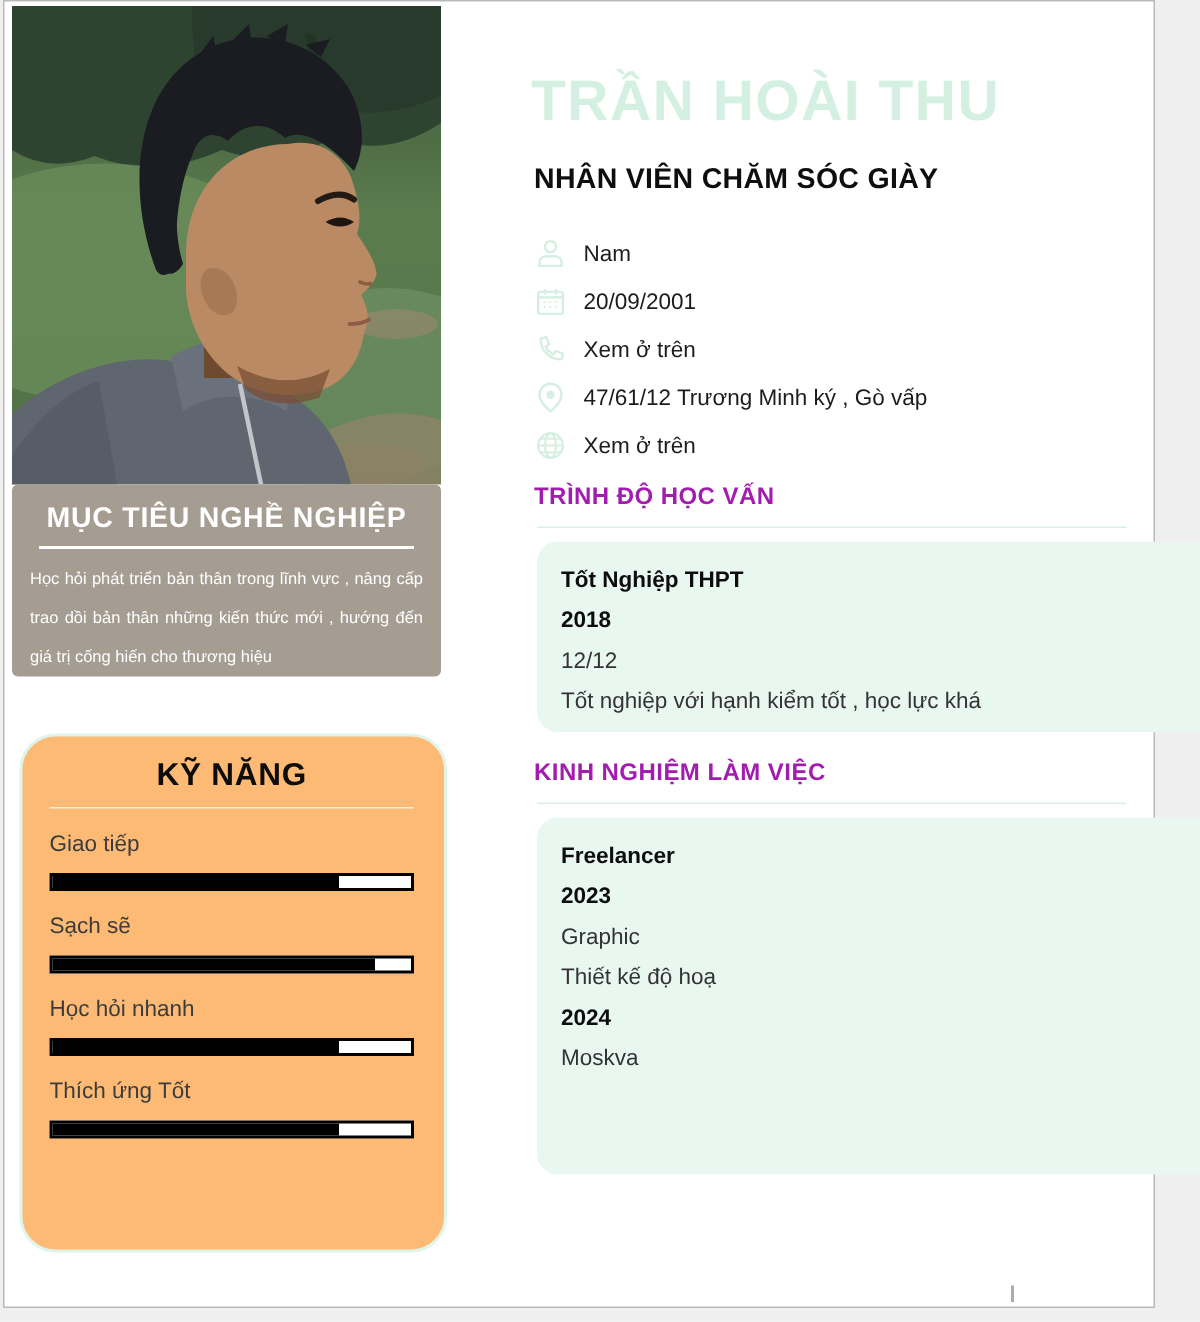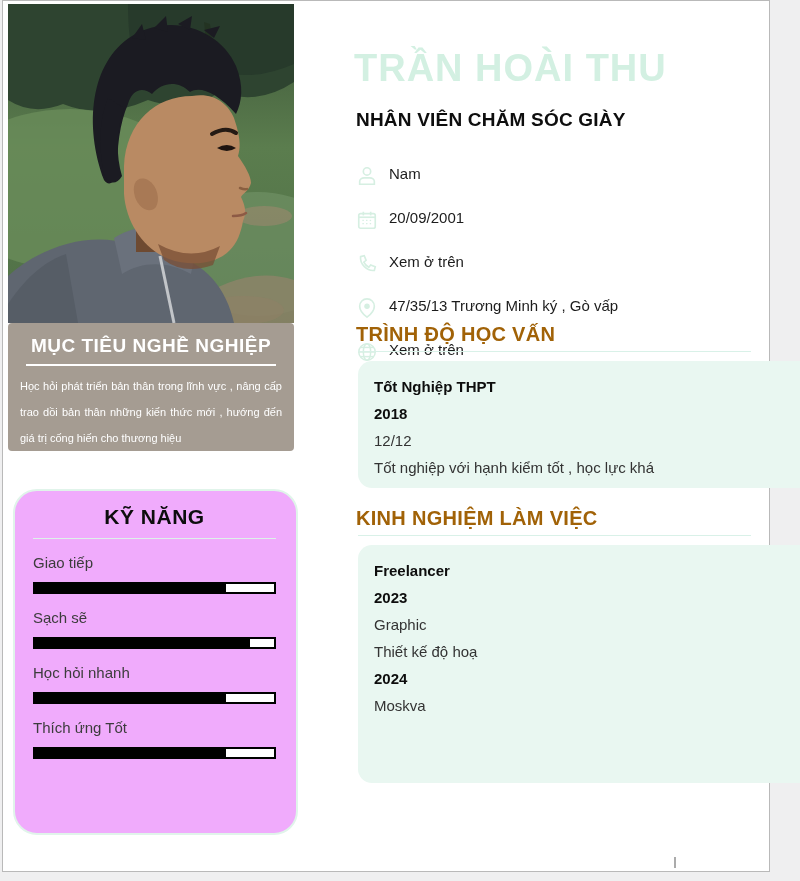--- a/index.html
+++ b/index.html
@@ -5,39 +5,39 @@
   * { margin:0; padding:0; box-sizing:border-box; }
   html,body { width:800px; height:881px; background:#efeff0; font-family:"Liberation Sans", sans-serif; position:relative; overflow:hidden; }
   .page { position:absolute; left:2px; top:0; width:768px; height:872px; background:#ffffff; border:1px solid #b9b9b9; }
 
   
   .photo { position:absolute; left:5px; top:3px; width:286px; height:319px; display:block; }
   .objective { position:absolute; left:5px; top:322px; width:286px; height:128px; background:#a59c92; color:#fff; padding:10px 12px 8px; border-radius:4px; }
   .objective h2 { font-size:19px; font-weight:bold; text-align:center; letter-spacing:.5px; padding-bottom:7px; margin:2px 6px 0; border-bottom:2px solid #ffffff; white-space:nowrap; }
   .objective p { font-size:11px; line-height:26px; text-align:justify; margin-top:7px; }
 
-  .skills-card { position:absolute; left:10px; top:488px; width:285px; height:346px; border:2px solid #e0f4ea; border-radius:24px; padding:14px 20px 0 18px; background:#f0abfc; }
+  .skills-card { position:absolute; left:10px; top:488px; width:285px; height:346px; border:2px solid #e0f4ea; border-radius:24px; padding:14px 20px 0 18px; background:#fdba74; }
   .skills-card h2 { font-size:21px; font-weight:bold; text-align:center; color:#0d0d0d; letter-spacing:.5px; }
   .skills-rule { border:none; border-top:1px solid #ddf2e9; margin-top:9px; }
   .skill-row { margin-top:15px; }
   .skill-label { font-size:15px; color:#3c3c3c; }
   .skill-track { margin-top:11px; height:12px; border:2px solid #000; background:#fff; width:100%; }
   .skill-fill { height:100%; background:#000; }
 
   
   .name { position:absolute; left:351px; top:46px; font-size:38px; font-weight:bold; color:#d3f0e2; letter-spacing:1px; white-space:nowrap; }
   .job-title { position:absolute; left:353px; top:108px; font-size:19px; font-weight:bold; color:#0e0e0e; letter-spacing:.2px; white-space:nowrap; }
 
   .contacts { position:absolute; left:353px; top:152px; width:396px; }
-  .contact-row { display:flex; align-items:flex-start; height:32px;margin-top:12px; }
+  .contact-row { display:flex; align-items:center; height:32px; }
   .contact-icon { width:22px; height:22px; flex:0 0 22px; margin-right:11px; }
   .contact-icon svg { width:22px; height:22px; display:block; }
   .contact-value { font-size:15px; color:#1c1c1c; }
 
-  .sec-head { position:absolute; left:353px; font-size:20px; font-weight:bold; color:#a16207; letter-spacing:.3px; white-space:nowrap; }
+  .sec-head { position:absolute; left:353px; font-size:16px; font-weight:bold; color:#a21caf; letter-spacing:.3px; white-space:nowrap; }
   .sec-rule { position:absolute; left:355px; width:393px; border:none; border-top:1px solid #d9f1e8; }
   .sec-card { position:absolute; left:355px; width:472px; background:#e9f7f1; border-radius:14px; padding:12px 16px; font-size:15px; line-height:27px; color:#333; }
   .sec-card .b { font-weight:bold; color:#0d0d0d; }
 
   .head-edu { top:322px; } .rule-edu { top:350px; } .card-edu { top:360px; height:127px; }
   .head-exp { top:506px; } .rule-exp { top:534px; } .card-exp { top:544px; height:238px; }
 
   .text-caret { position:absolute; left:671px; top:856px; width:2px; height:11px; background:#ababab; }
 </style>
 </head>
@@ -157,21 +157,21 @@
       </span>
       <span class="contact-value">Xem ở trên</span>
     </div>
     <div class="contact-row">
       <span class="contact-icon">
         <svg viewBox="0 0 24 24" fill="none" stroke="#d6efe2" stroke-width="1.8">
           <path d="M12 2 a8 8 0 0 1 8 8 c0 6 -8 12 -8 12 s-8 -6 -8 -12 a8 8 0 0 1 8 -8 z"></path>
             <circle cx="12" cy="10" r="3" fill="#d6efe2" stroke="none"></circle>
         </svg>
       </span>
-      <span class="contact-value">47/35/13 Trương Minh ký , Gò vấp</span>
+      <span class="contact-value">47/61/12 Trương Minh ký , Gò vấp</span>
     </div>
     <div class="contact-row">
       <span class="contact-icon">
         <svg viewBox="0 0 24 24" fill="none" stroke="#d6efe2" stroke-width="1.6">
           <circle cx="12" cy="12" r="9"></circle>
             <ellipse cx="12" cy="12" rx="4" ry="9"></ellipse>
             <line x1="3" y1="12" x2="21" y2="12"></line>
             <line x1="4.5" y1="7" x2="19.5" y2="7"></line>
             <line x1="4.5" y1="17" x2="19.5" y2="17"></line>
         </svg>

